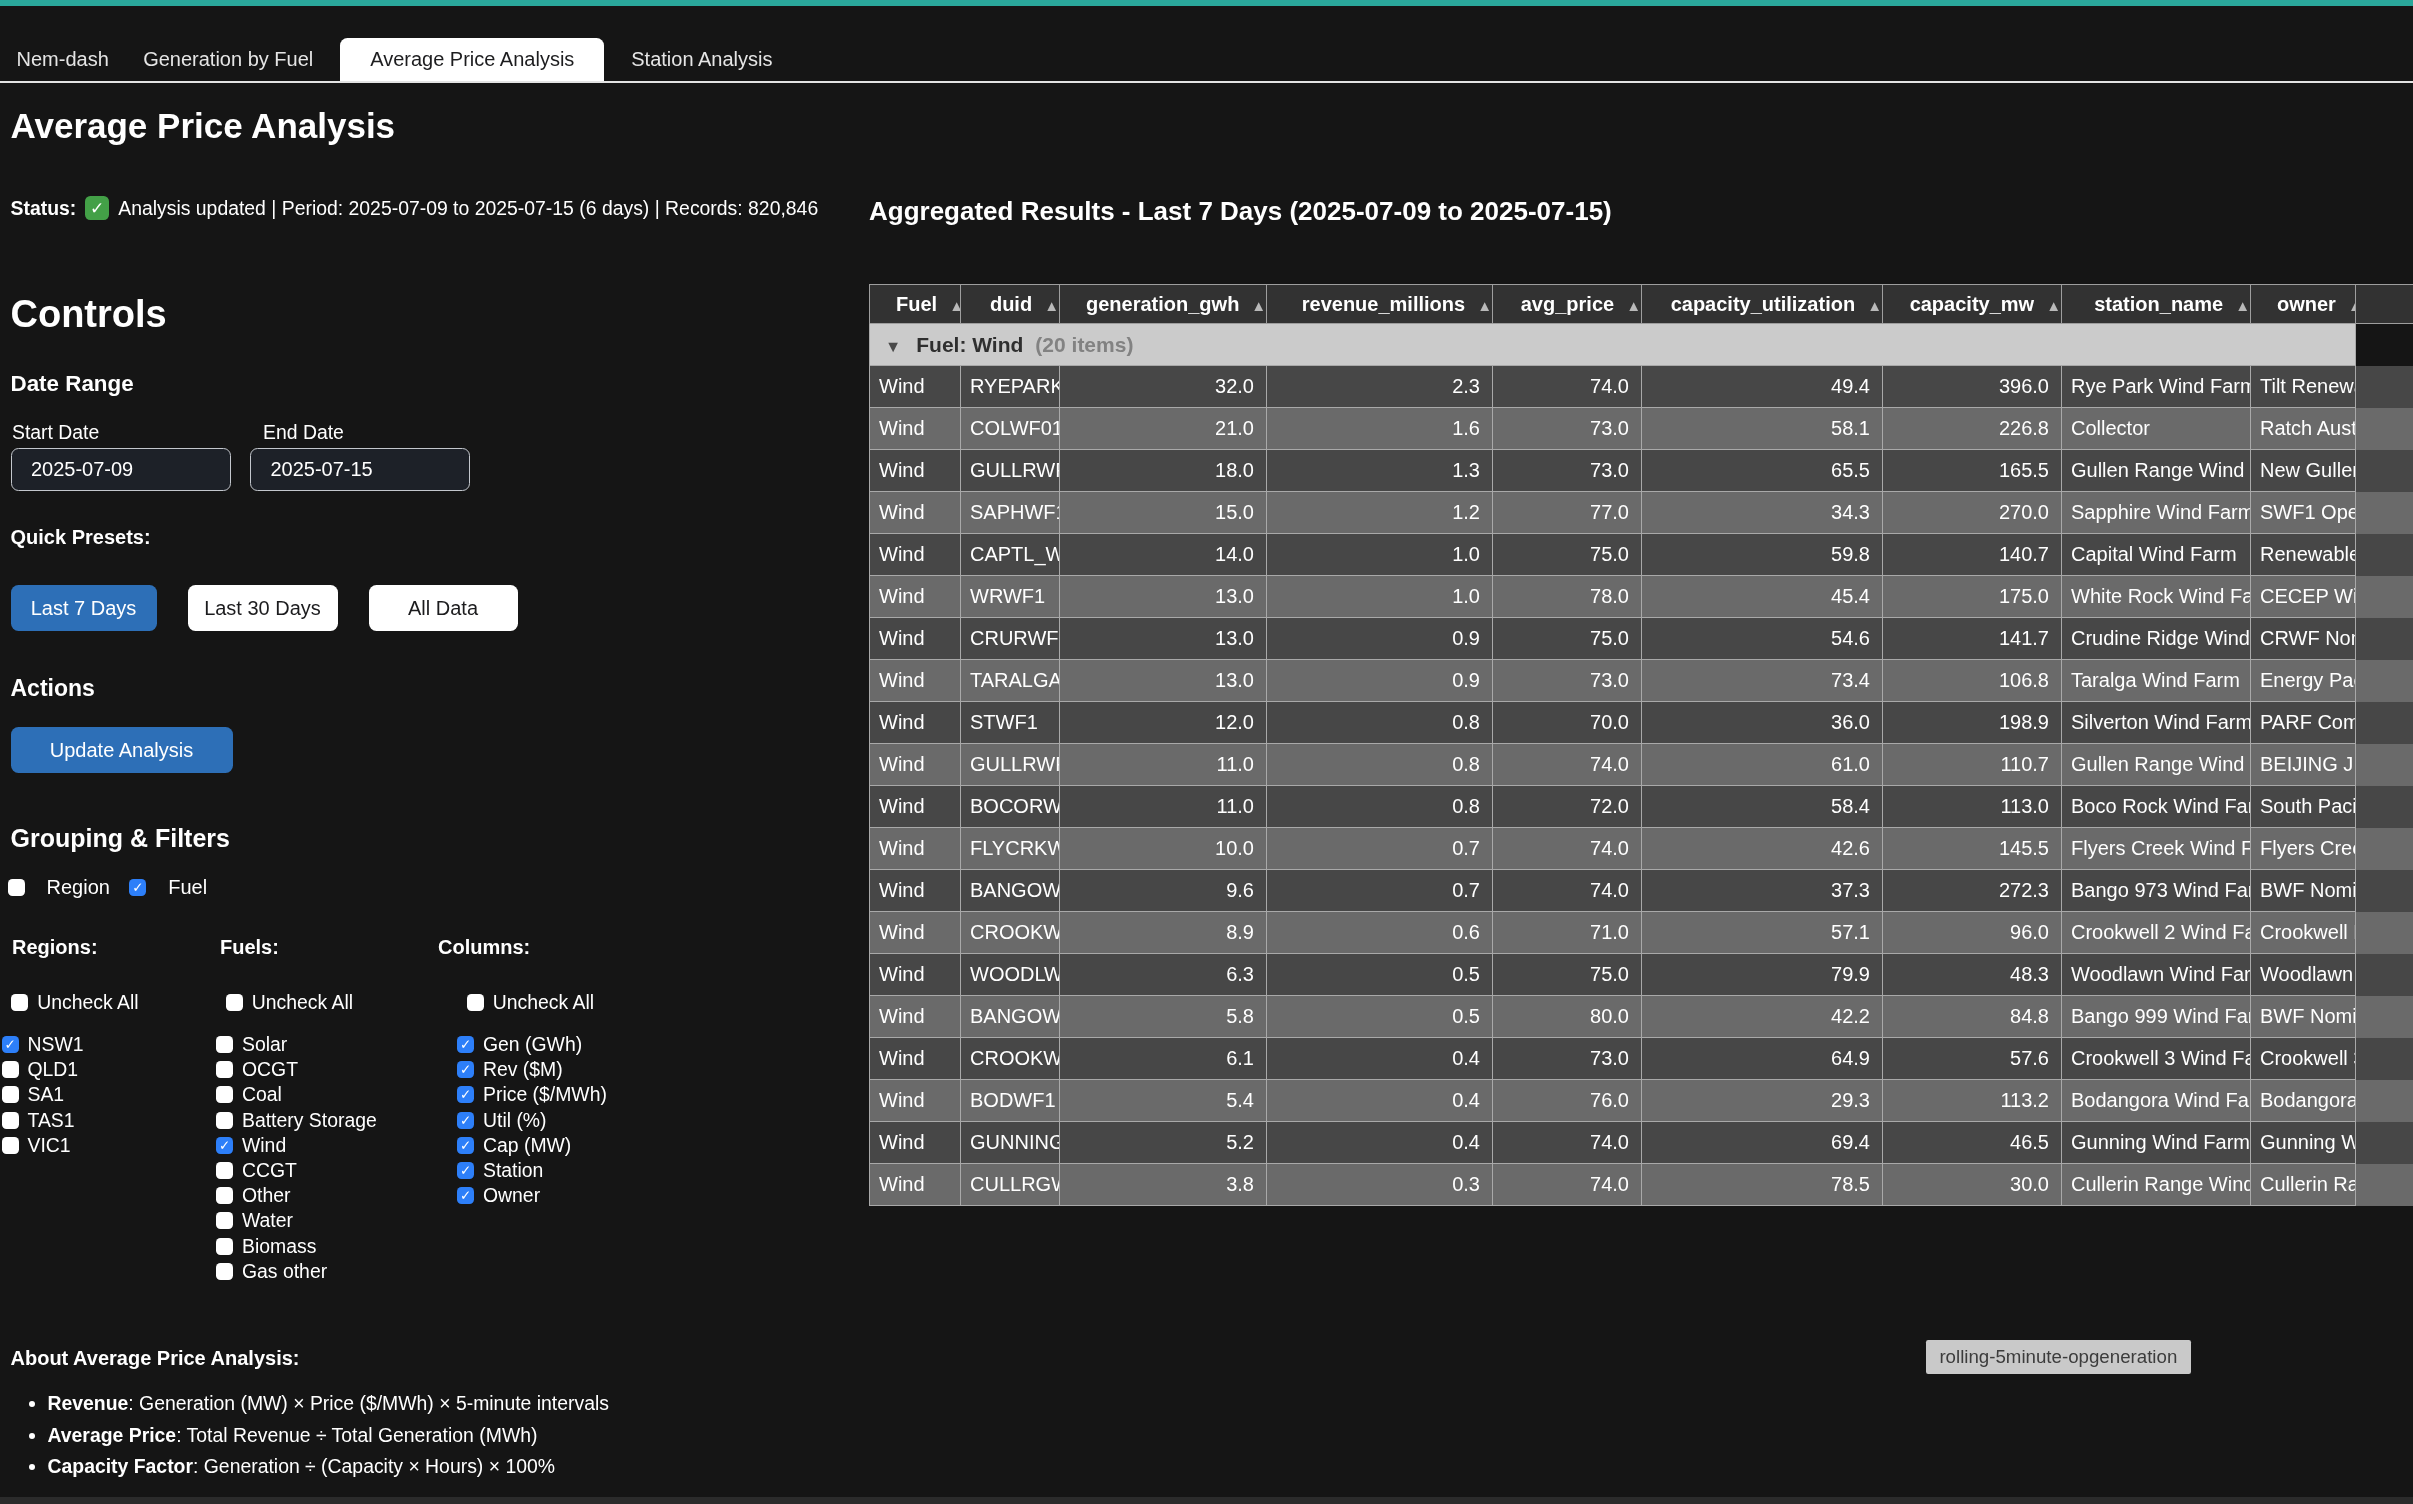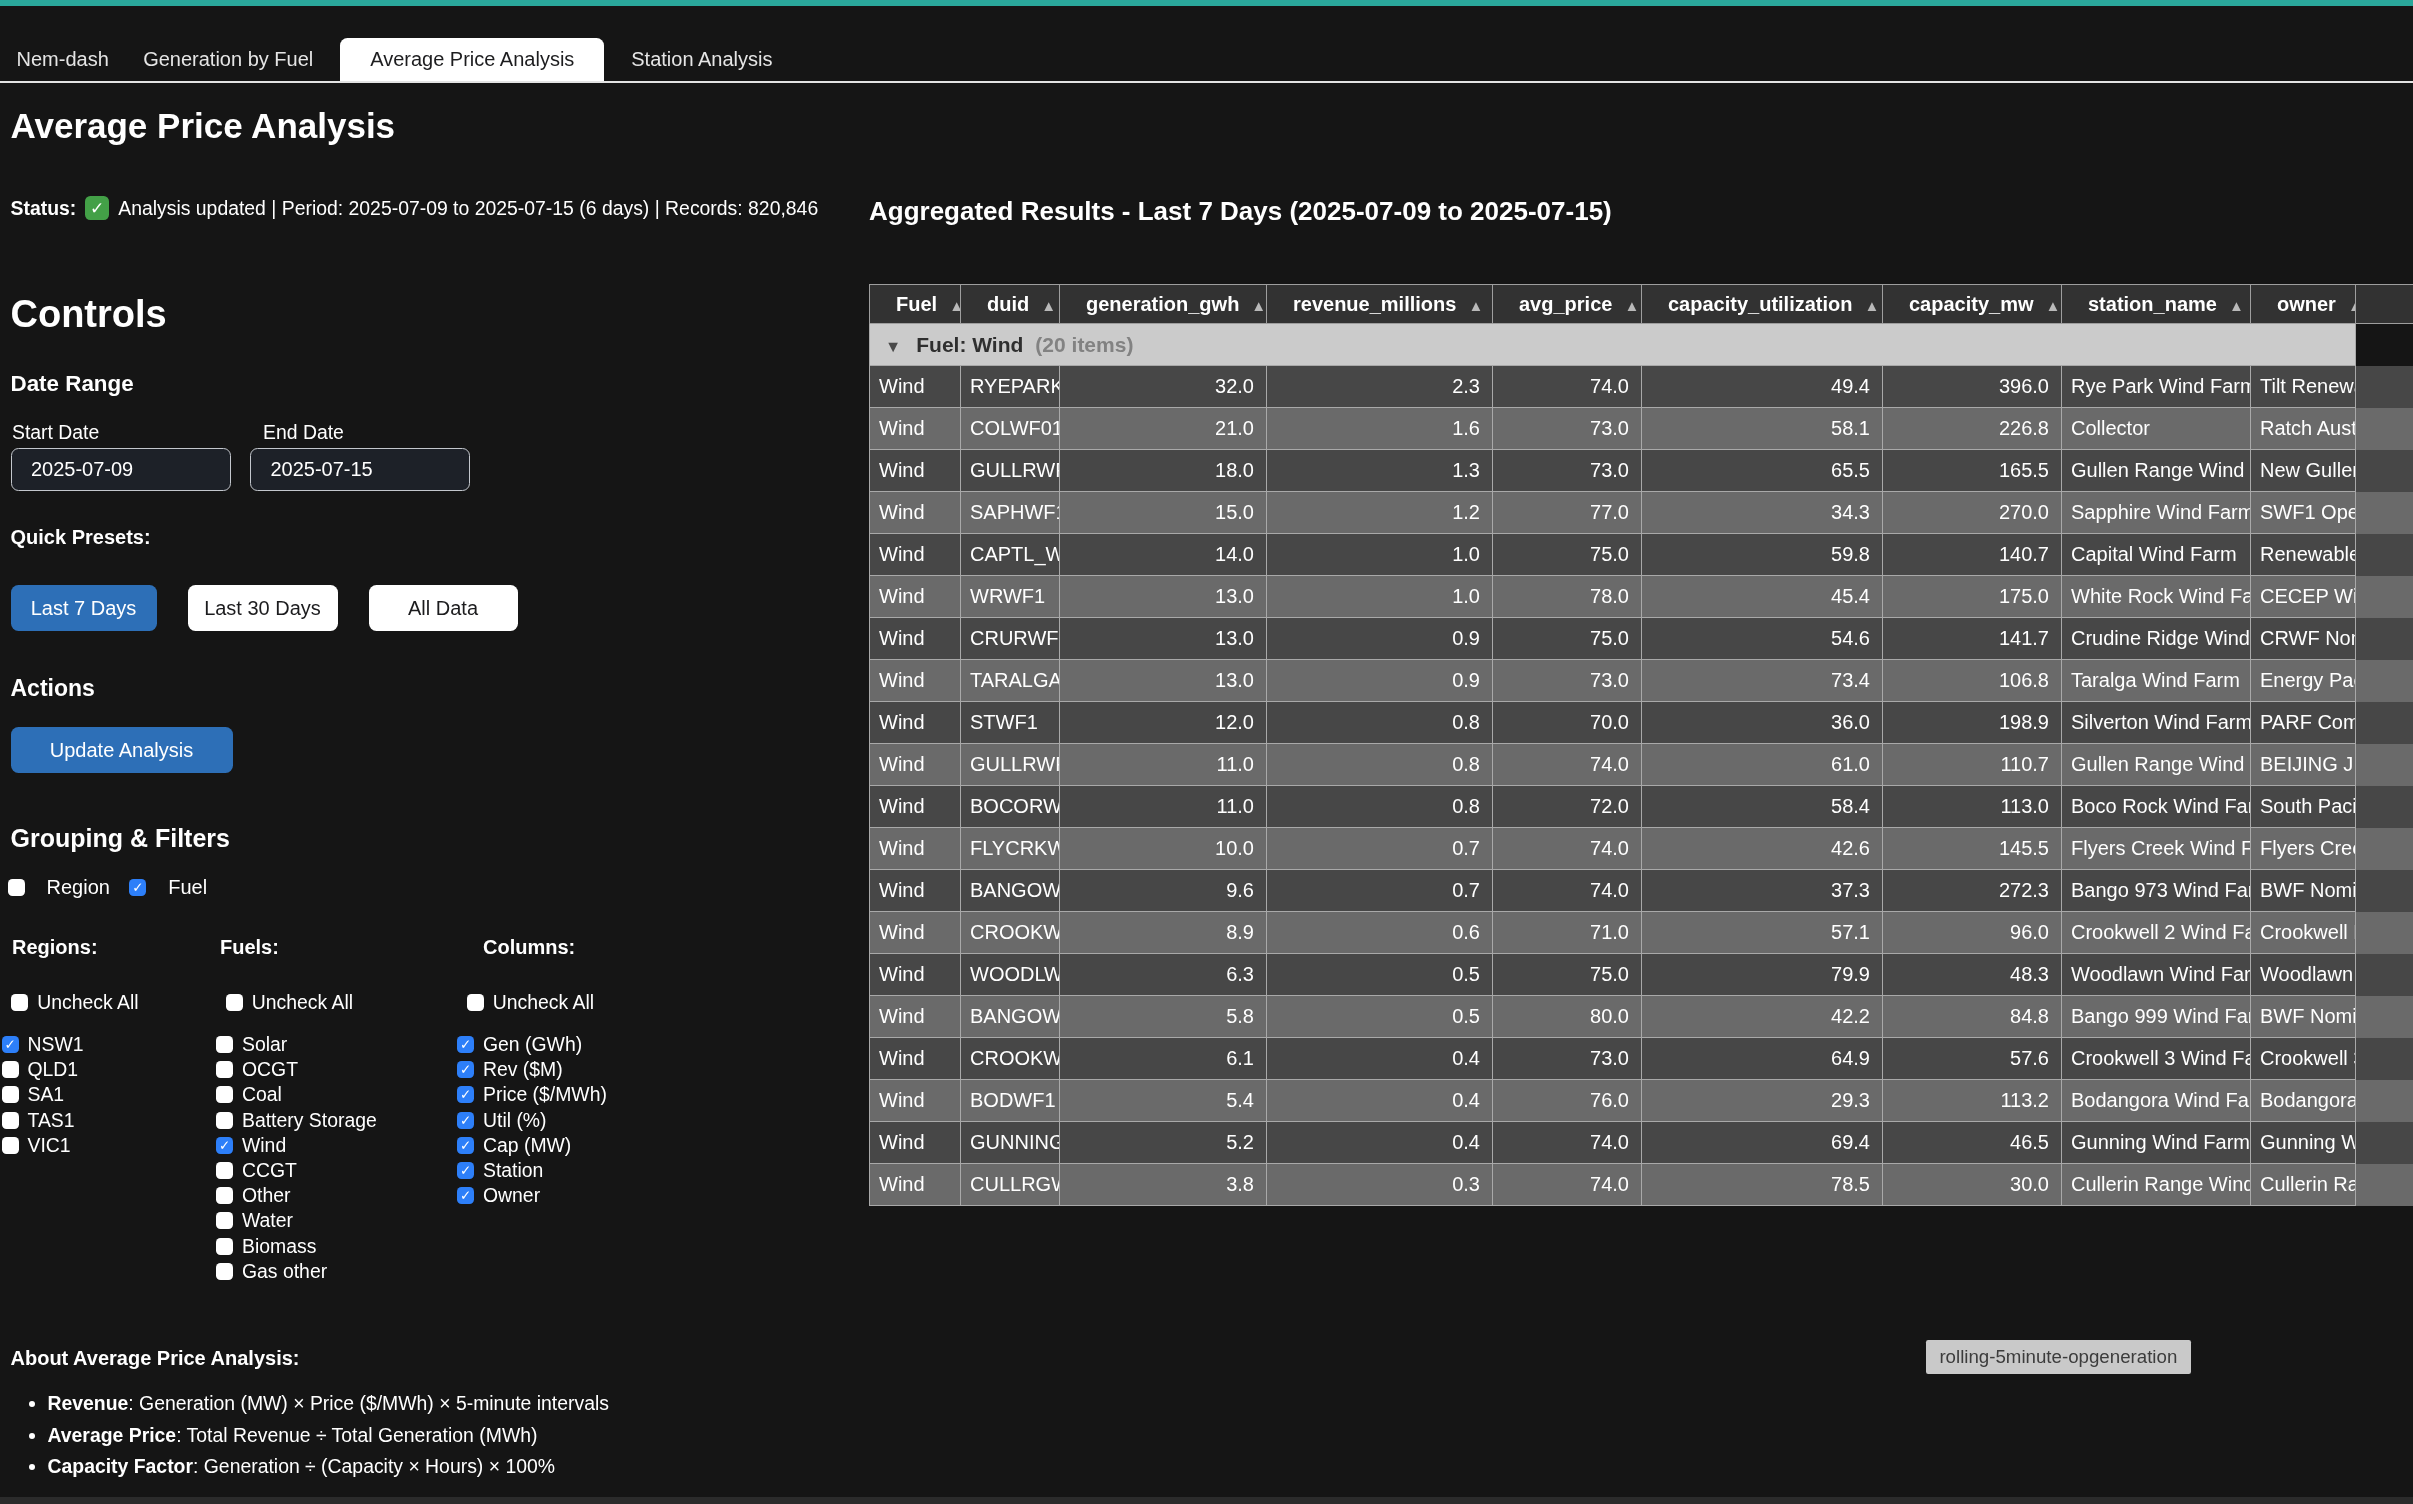--- a/index.html
+++ b/index.html
@@ -64,21 +64,21 @@
   .about h4 { font-size:20px; font-weight:bold; }
   .about p { margin-top:24px; }
   .about ul { margin:22.4px 0 0 37px; }
   .about li { margin-bottom:9px; line-height:22.4px; }
 
   
   .results { position:absolute; left:869px; top:196px; width:1544px; }
   .results-title { font-size:26px; font-weight:bold; }
   table { border-collapse:collapse; table-layout:fixed; width:1544px; font-size:20px;
           position:absolute; left:0; top:88px; }
-  th { height:39px; background:#323232; font-weight:bold; text-align:left; padding-left:26px;
+  th { height:39px; background:#323232; font-weight:bold; text-align:right; padding-left:26px;
        border:0.7px solid #9e9e9e; white-space:nowrap; overflow:hidden; cursor:default; }
   th .sort { color:#b9b9b9; font-size:15px; margin-left:12px; }
   td { height:42px; border:0.7px solid #a9a9a9; padding:0 9px; white-space:nowrap; overflow:hidden; }
   tr.odd td { background:#474747; }
   tr.even td { background:#6a6a6a; }
   td.num { text-align:right; padding-right:12px; }
   .group-td { height:30px; background:#cbcbcb !important; color:#2f2f2f; font-weight:bold;
               font-size:21px; padding-left:15px; }
   .group-td .tri { color:#4a4a4a; font-size:16.4px; margin-right:15px; }
   .group-td .cnt { color:#828282; margin-left:12px; }
@@ -134,21 +134,21 @@
     <span class="cb-label">Region</span>
   </div>
     <div class="groupby-item even checked">
     <span class="cb"></span>
     <span class="cb-label">Fuel</span>
   </div>
 </div>
 
 <div class="h3" style="left:12px; top:936px;">Regions:</div>
 <div class="h3" style="left:220px; top:936px;">Fuels:</div>
-<div class="h3" style="left:483px; top:936px;">Columns:</div>
+<div class="h3" style="left:438px; top:936px;">Columns:</div>
 
 <div class="cb-col" id="regions-col">
   <div class="cb-row uncheck">
     <span class="cb"></span>
     <span class="cb-label">Uncheck All</span>
   </div>
   <div class="cb-row odd checked">
     <span class="cb"></span>
     <span class="cb-label">NSW1</span>
   </div>

